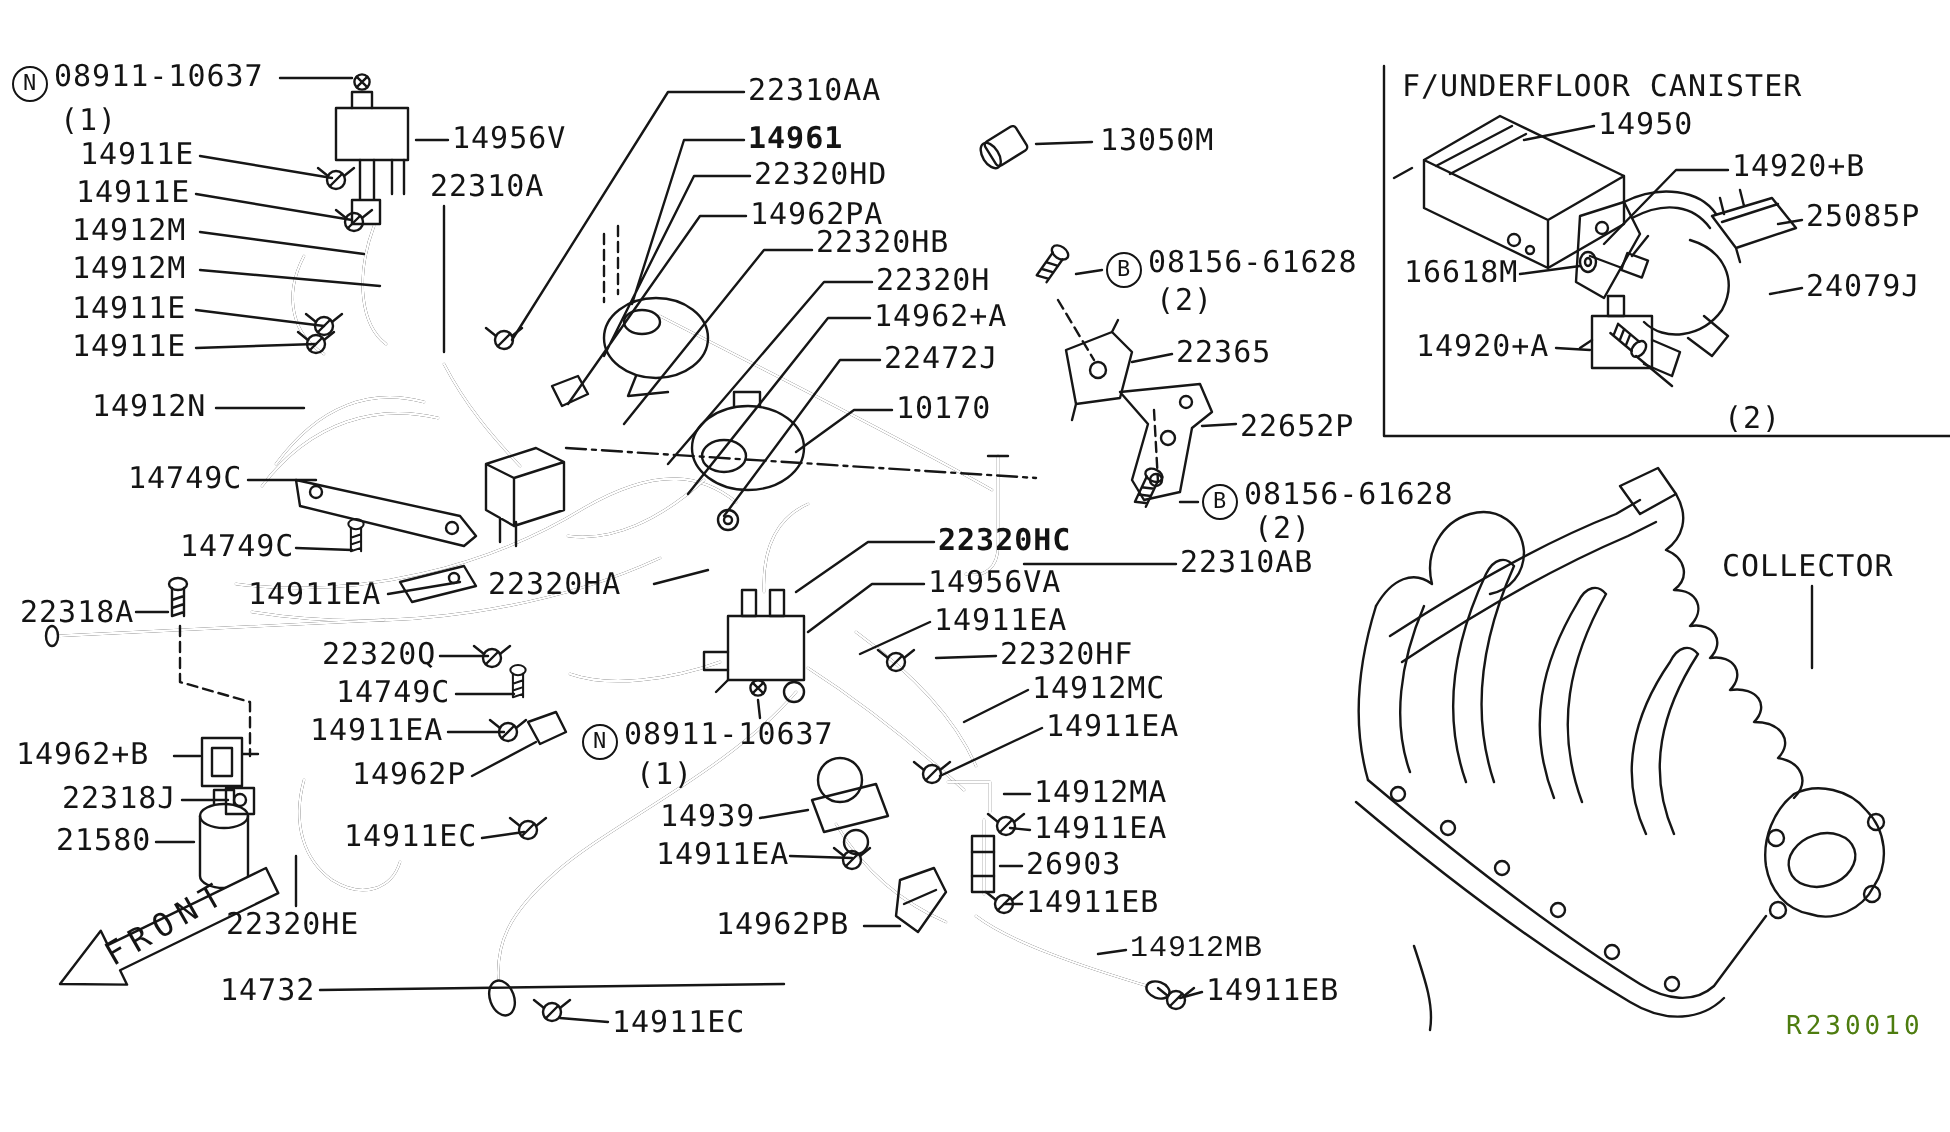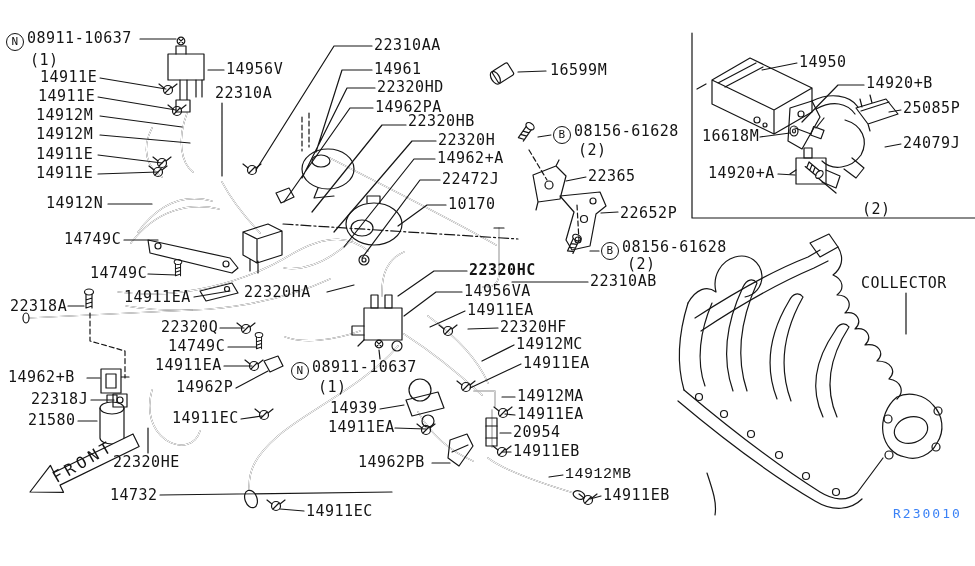--- a/index.html
+++ b/index.html
@@ -4,21 +4,21 @@
 <style>
   html,body{margin:0;padding:0;background:#fff;}
   .stage{position:relative;width:975px;height:523px;background:#fff;overflow:hidden;
          font-family:"DejaVu Sans Mono","DejaVu Sans",monospace;}
   .stage svg{position:absolute;left:0;top:0;}
   #labels{position:absolute;left:0;top:0;width:975px;height:566px;}
   .lbl{position:absolute;font-size:15px;line-height:15px;letter-spacing:.5px;color:#141414;white-space:nowrap;}
   .circ{display:inline-block;width:16px;height:16px;border:1.5px solid #141414;border-radius:50%;
         text-align:center;line-height:15px;font-size:11px;vertical-align:-2px;margin-right:3px;}
   .rot{transform:rotate(-30deg);transform-origin:0 0;letter-spacing:4px;font-size:16px;}
-  .wm{color:#3b82f6;font-size:13px;letter-spacing:2px;}
+  .wm{color:#4d7c0f;font-size:13px;letter-spacing:2px;}
   .art *{stroke:#161616;fill:none;stroke-width:1.2;stroke-linecap:round;stroke-linejoin:round;}
   .art .tB{stroke:#161616;fill:none;}
   .art .tW{stroke:#fff;fill:none;}
   .art .dash{stroke-dasharray:5 3;}
   .art .dashdot{stroke-dasharray:10 3 2 3;}
   .art .wfill{fill:#fff;}
 </style>
 </head>
 <body>
 
@@ -299,54 +299,55 @@
       <span class="lbl" style="left: 155px; top: 358px;"><span>14911EA</span></span>
       <span class="lbl" style="left: 8px; top: 370px;"><span>14962+B</span></span>
       <span class="lbl" style="left: 31px; top: 392px;"><span>22318J</span></span>
       <span class="lbl" style="left: 28px; top: 413px;"><span>21580</span></span>
       <span class="lbl" style="left: 176px; top: 380px;"><span>14962P</span></span>
       <span class="lbl" style="left: 172px; top: 411px;"><span>14911EC</span></span>
       <span class="lbl" style="left: 113px; top: 455px;"><span>22320HE</span></span>
       <span class="lbl" style="left: 110px; top: 488px;"><span>14732</span></span>
       <span class="lbl" style="left: 306px; top: 504px;"><span>14911EC</span></span>
       <span class="lbl" style="left: 374px; top: 38px;"><span>22310AA</span></span>
-      <span class="lbl" style="left: 374px; top: 62px;"><span>14961</span></span>
+      <span class="lbl" style="left: 374px; top: 62px; font-weight: bold;"><span>14961</span></span>
       <span class="lbl" style="left: 377px; top: 80px;"><span>22320HD</span></span>
       <span class="lbl" style="left: 375px; top: 100px;"><span>14962PA</span></span>
       <span class="lbl" style="left: 408px; top: 114px;"><span>22320HB</span></span>
       <span class="lbl" style="left: 438px; top: 133px;"><span>22320H</span></span>
       <span class="lbl" style="left: 437px; top: 151px;"><span>14962+A</span></span>
       <span class="lbl" style="left: 442px; top: 172px;"><span>22472J</span></span>
       <span class="lbl" style="left: 448px; top: 197px;"><span>10170</span></span>
-      <span class="lbl" style="left: 550px; top: 63px;"><span>16599M</span></span>
+      <span class="lbl" style="left: 550px; top: 63px;"><span>13050M</span></span>
       <span class="lbl" style="left: 553px; top: 124px;"><span class="circ">B</span><span>08156-61628</span></span>
       <span class="lbl" style="left: 578px; top: 143px;"><span>(2)</span></span>
       <span class="lbl" style="left: 588px; top: 169px;"><span>22365</span></span>
       <span class="lbl" style="left: 620px; top: 206px;"><span>22652P</span></span>
       <span class="lbl" style="left: 601px; top: 240px;"><span class="circ">B</span><span>08156-61628</span></span>
       <span class="lbl" style="left: 627px; top: 257px;"><span>(2)</span></span>
       <span class="lbl" style="left: 590px; top: 274px;"><span>22310AB</span></span>
       <span class="lbl" style="left: 244px; top: 285px;"><span>22320HA</span></span>
       <span class="lbl" style="left: 469px; top: 263px; font-weight: bold;"><span>22320HC</span></span>
       <span class="lbl" style="left: 464px; top: 284px;"><span>14956VA</span></span>
       <span class="lbl" style="left: 467px; top: 303px;"><span>14911EA</span></span>
       <span class="lbl" style="left: 500px; top: 320px;"><span>22320HF</span></span>
       <span class="lbl" style="left: 516px; top: 337px;"><span>14912MC</span></span>
       <span class="lbl" style="left: 523px; top: 356px;"><span>14911EA</span></span>
       <span class="lbl" style="left: 517px; top: 389px;"><span>14912MA</span></span>
       <span class="lbl" style="left: 517px; top: 407px;"><span>14911EA</span></span>
-      <span class="lbl" style="left: 513px; top: 425px;"><span>20954</span></span>
+      <span class="lbl" style="left: 513px; top: 425px;"><span>26903</span></span>
       <span class="lbl" style="left: 513px; top: 444px;"><span>14911EB</span></span>
       <span class="lbl" style="left: 291px; top: 360px;"><span class="circ">N</span><span>08911-10637</span></span>
       <span class="lbl" style="left: 318px; top: 380px;"><span>(1)</span></span>
       <span class="lbl" style="left: 330px; top: 401px;"><span>14939</span></span>
       <span class="lbl" style="left: 328px; top: 420px;"><span>14911EA</span></span>
       <span class="lbl" style="left: 358px; top: 455px;"><span>14962PB</span></span>
       <span class="lbl" style="left: 565px; top: 467px; font-family: Liberation Mono, monospace;"><span>14912MB</span></span>
       <span class="lbl" style="left: 603px; top: 488px;"><span>14911EB</span></span>
+      <span class="lbl" style="left: 701px; top: 36px;"><span>F/UNDERFLOOR CANISTER</span></span>
       <span class="lbl" style="left: 799px; top: 55px;"><span>14950</span></span>
       <span class="lbl" style="left: 866px; top: 76px;"><span>14920+B</span></span>
       <span class="lbl" style="left: 903px; top: 101px;"><span>25085P</span></span>
       <span class="lbl" style="left: 702px; top: 129px;"><span>16618M</span></span>
       <span class="lbl" style="left: 903px; top: 136px;"><span>24079J</span></span>
       <span class="lbl" style="left: 708px; top: 166px;"><span>14920+A</span></span>
       <span class="lbl" style="left: 862px; top: 202px;"><span>(2)</span></span>
       <span class="lbl" style="left: 861px; top: 276px;"><span>COLLECTOR</span></span>
       <span class="lbl rot" style="left: 50px; top: 472px;"><span>FRONT</span></span>
       <span class="lbl wm" style="left: 893px; top: 506px;"><span>R230010</span></span>

